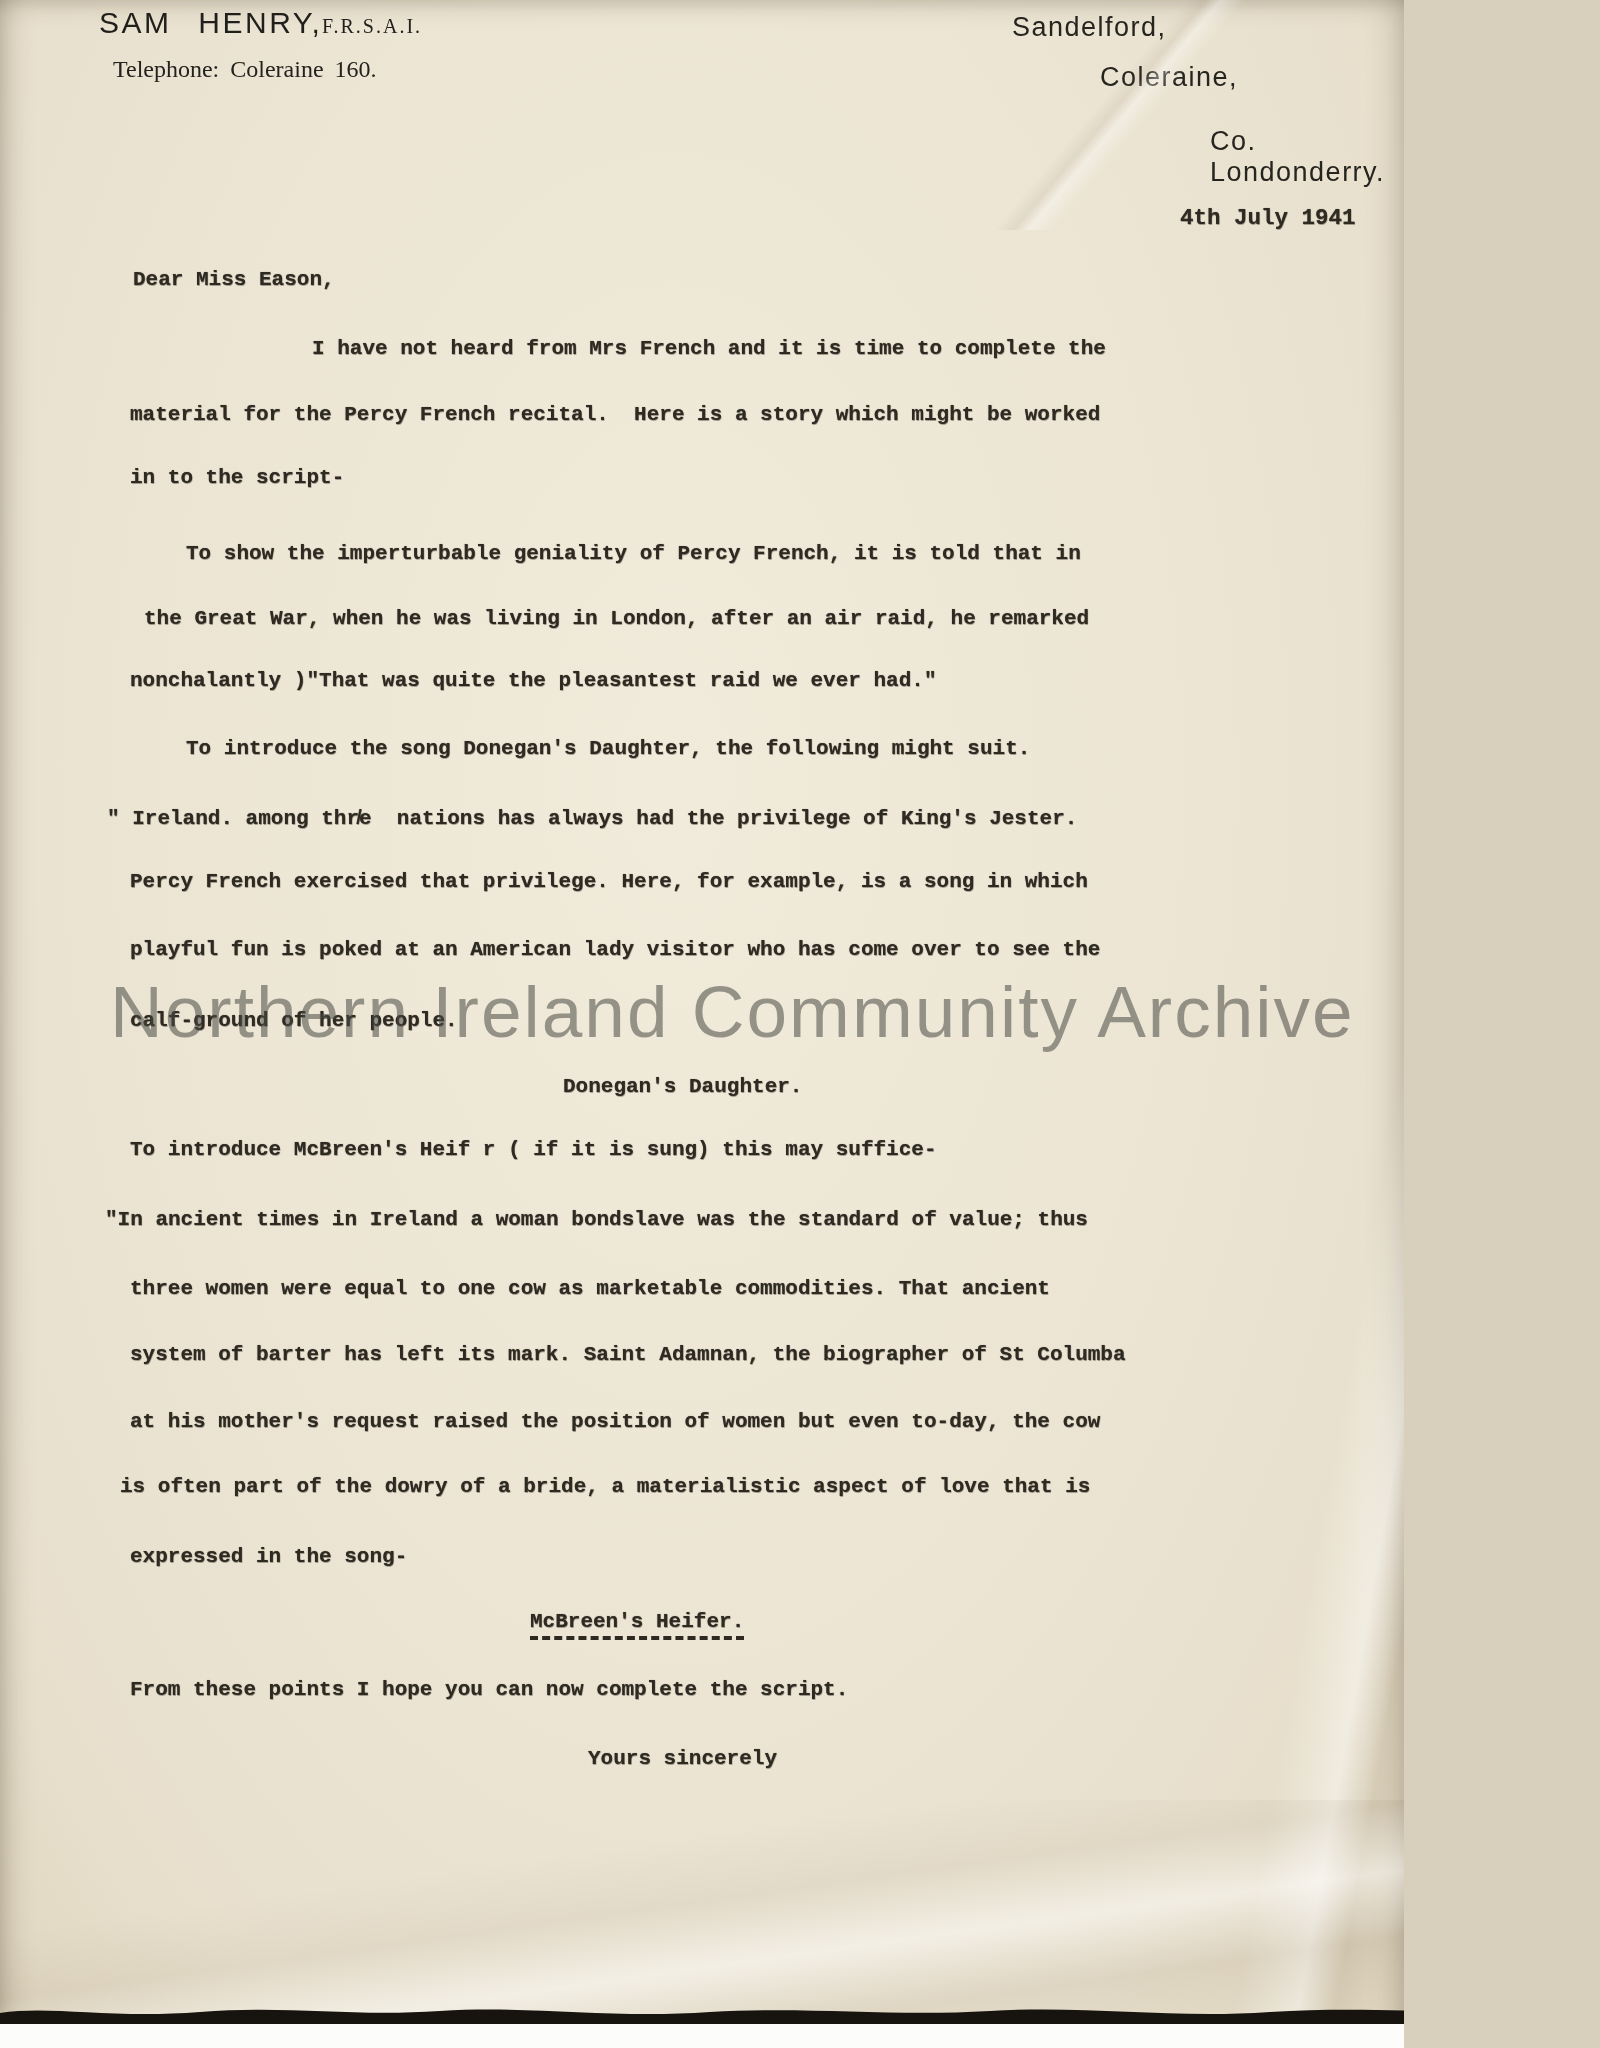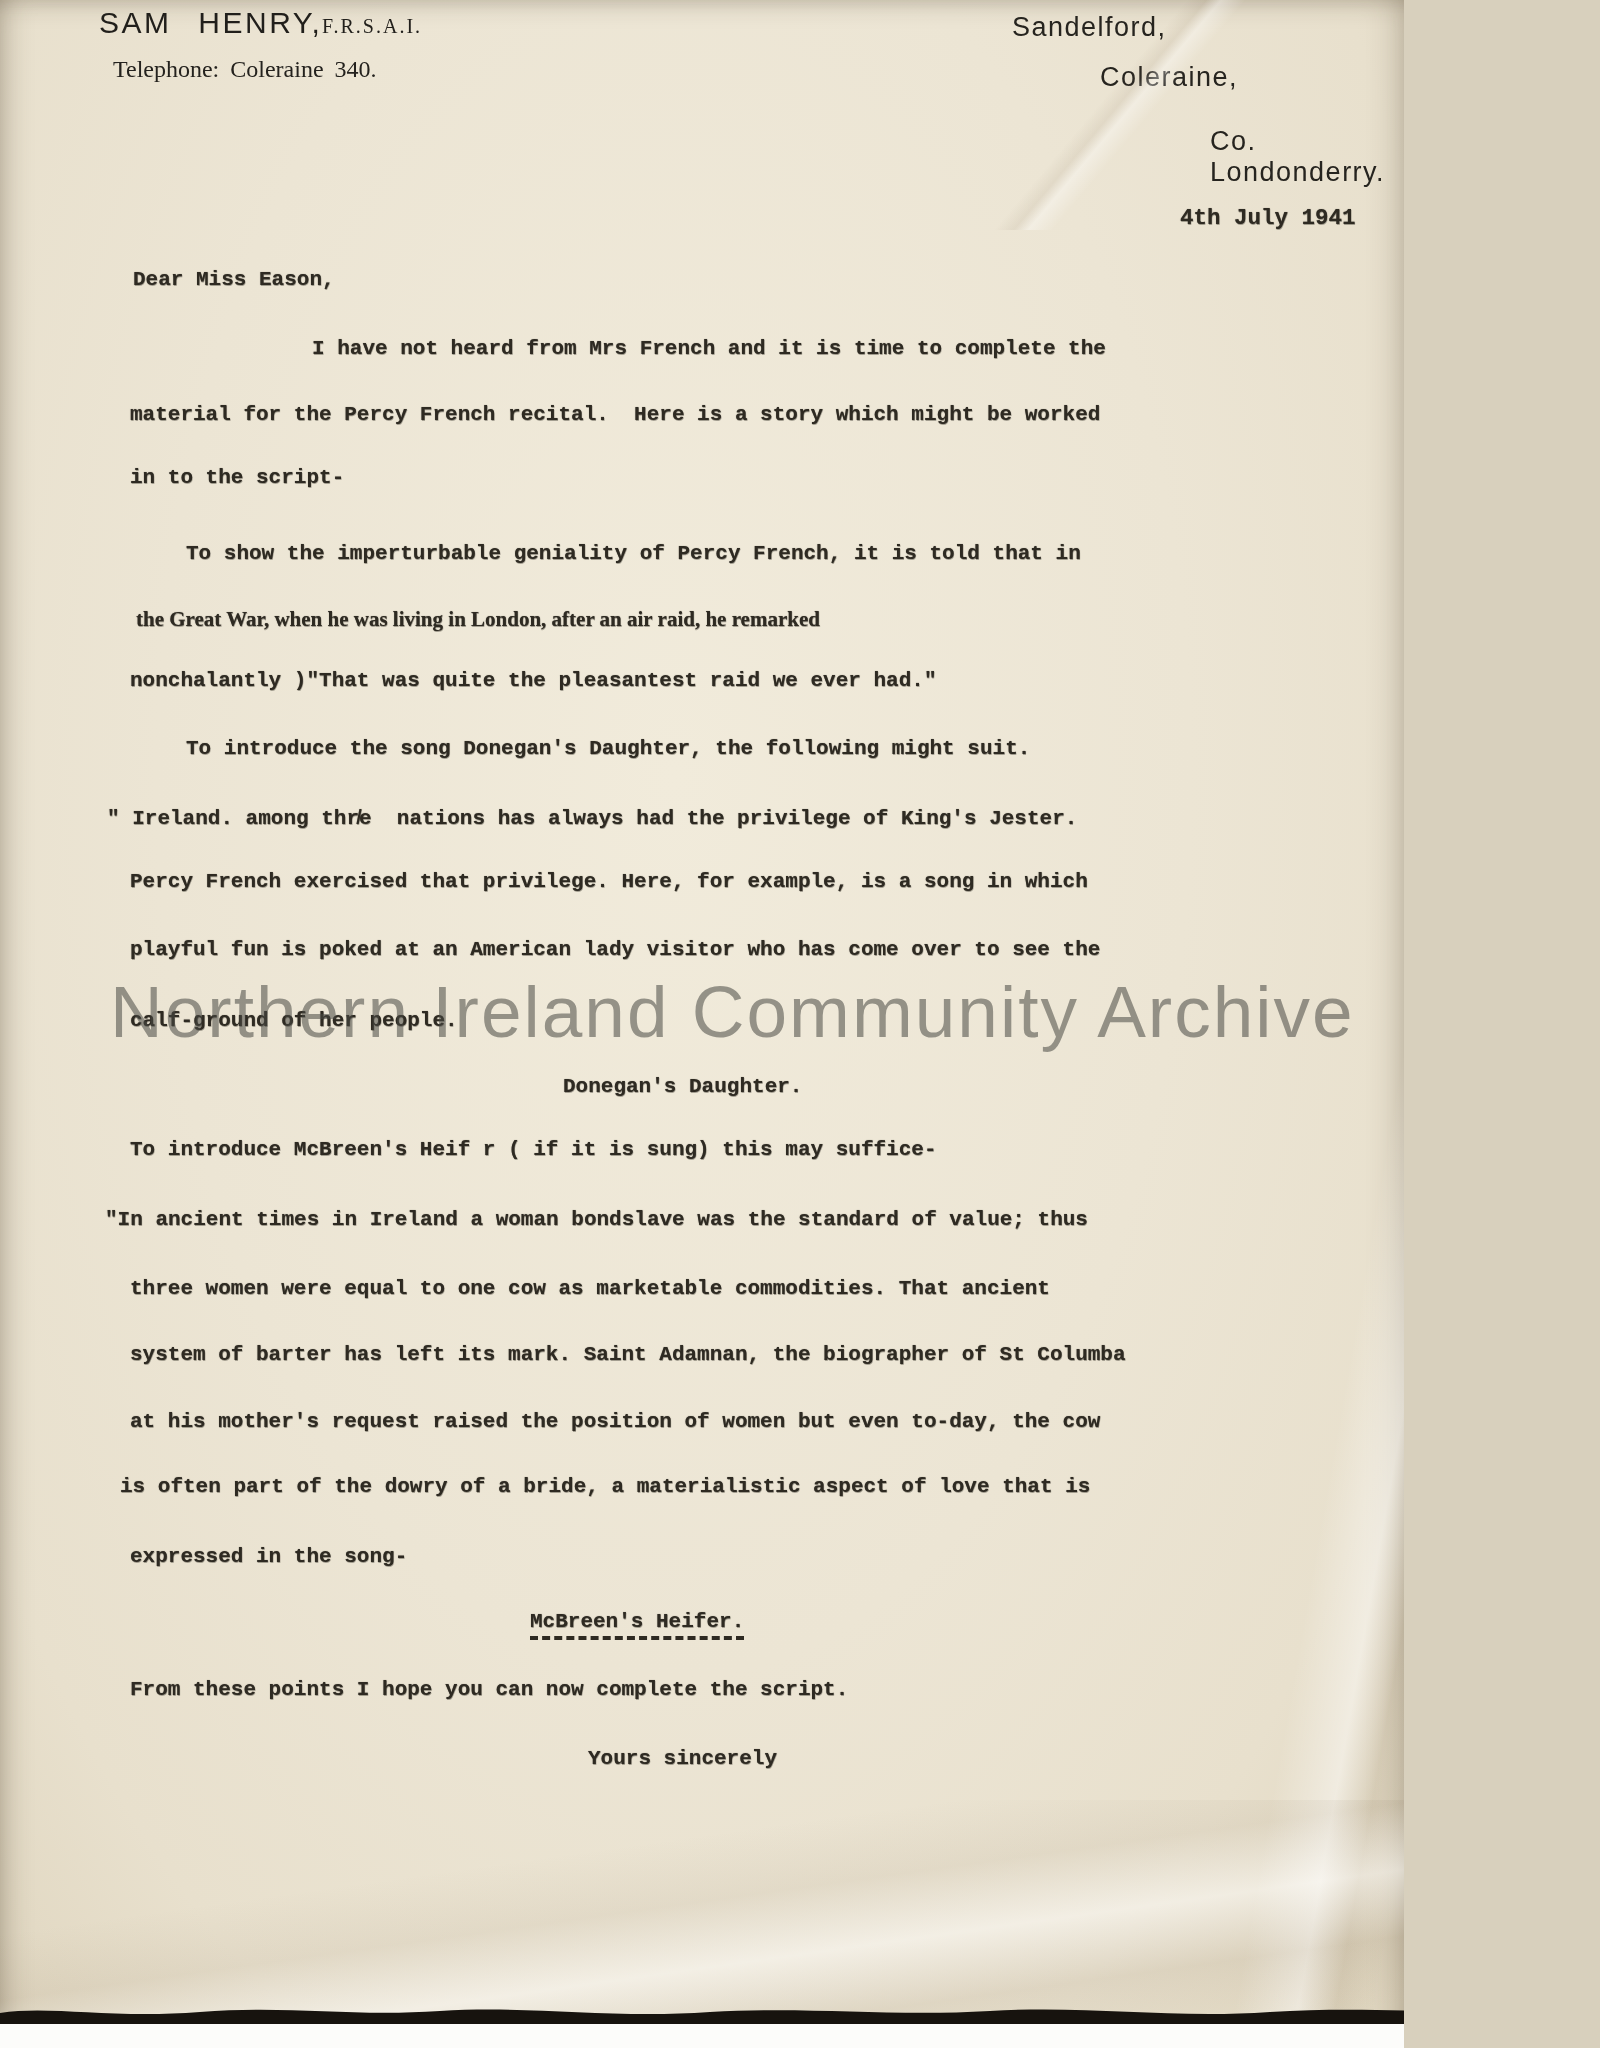--- a/index.html
+++ b/index.html
@@ -45,34 +45,34 @@
   .scan-strip { position:absolute; left:0; top:2020px; width:1600px; height:28px; background:#fcfcfa; z-index:6; }
   .scan-edge { position:absolute; left:0; top:1998px; width:1600px; height:26px; z-index:7; }
 </style>
 </head>
 <body>
 
 <div class="paper">
 
   <div class="lh-name">SAM HENRY,</div>
   <div class="lh-cred">F.R.S.A.I.</div>
-  <div class="lh-tel">Telephone: Coleraine 340.</div>
+  <div class="lh-tel">Telephone: Coleraine 160.</div>
 
   <div class="addr addr1">Sandelford,</div>
   <div class="addr addr2">Coleraine,</div>
   <div class="addr addr3">Co. Londonderry.</div>
 
   <div class="typed t-date">4th July 1941</div>
 
   <div class="typed" style="left:133px; top:268px;">Dear Miss Eason,</div>
   <div class="typed" style="left:312px; top:337px;">I have not heard from Mrs French and it is time to complete the</div>
   <div class="typed" style="left:130px; top:403px;">material for the Percy French recital.  Here is a story which might be worked</div>
   <div class="typed" style="left:130px; top:466px;">in to the script-</div>
   <div class="typed" style="left:186px; top:542px;">To show the imperturbable geniality of Percy French, it is told that in</div>
-  <div class="typed" style="left:136px; top:607px;font-family:Liberation Serif, serif;">the Great War, when he was living in London, after an air raid, he remarked</div>
+  <div class="typed" style="left:144px; top:607px;">the Great War, when he was living in London, after an air raid, he remarked</div>
   <div class="typed" style="left:130px; top:669px;">nonchalantly )"That was quite the pleasantest raid we ever had."</div>
   <div class="typed" style="left:186px; top:737px;">To introduce the song Donegan's Daughter, the following might suit.</div>
   <div class="typed" style="left:107px; top:807px;">" Ireland. among thr̸e  nations has always had the privilege of King's Jester.</div>
   <div class="typed" style="left:130px; top:870px;">Percy French exercised that privilege. Here, for example, is a song in which</div>
   <div class="typed" style="left:130px; top:938px;">playful fun is poked at an American lady visitor who has come over to see the</div>
   <div class="typed" style="left:130px; top:1009px;">calf-ground of her people.</div>
   <div class="typed" style="left:563px; top:1075px;">Donegan's Daughter.</div>
   <div class="typed" style="left:130px; top:1138px;">To introduce McBreen's Heif r ( if it is sung) this may suffice-</div>
   <div class="typed" style="left:105px; top:1208px;">"In ancient times in Ireland a woman bondslave was the standard of value; thus</div>
   <div class="typed" style="left:130px; top:1277px;">three women were equal to one cow as marketable commodities. That ancient</div>

